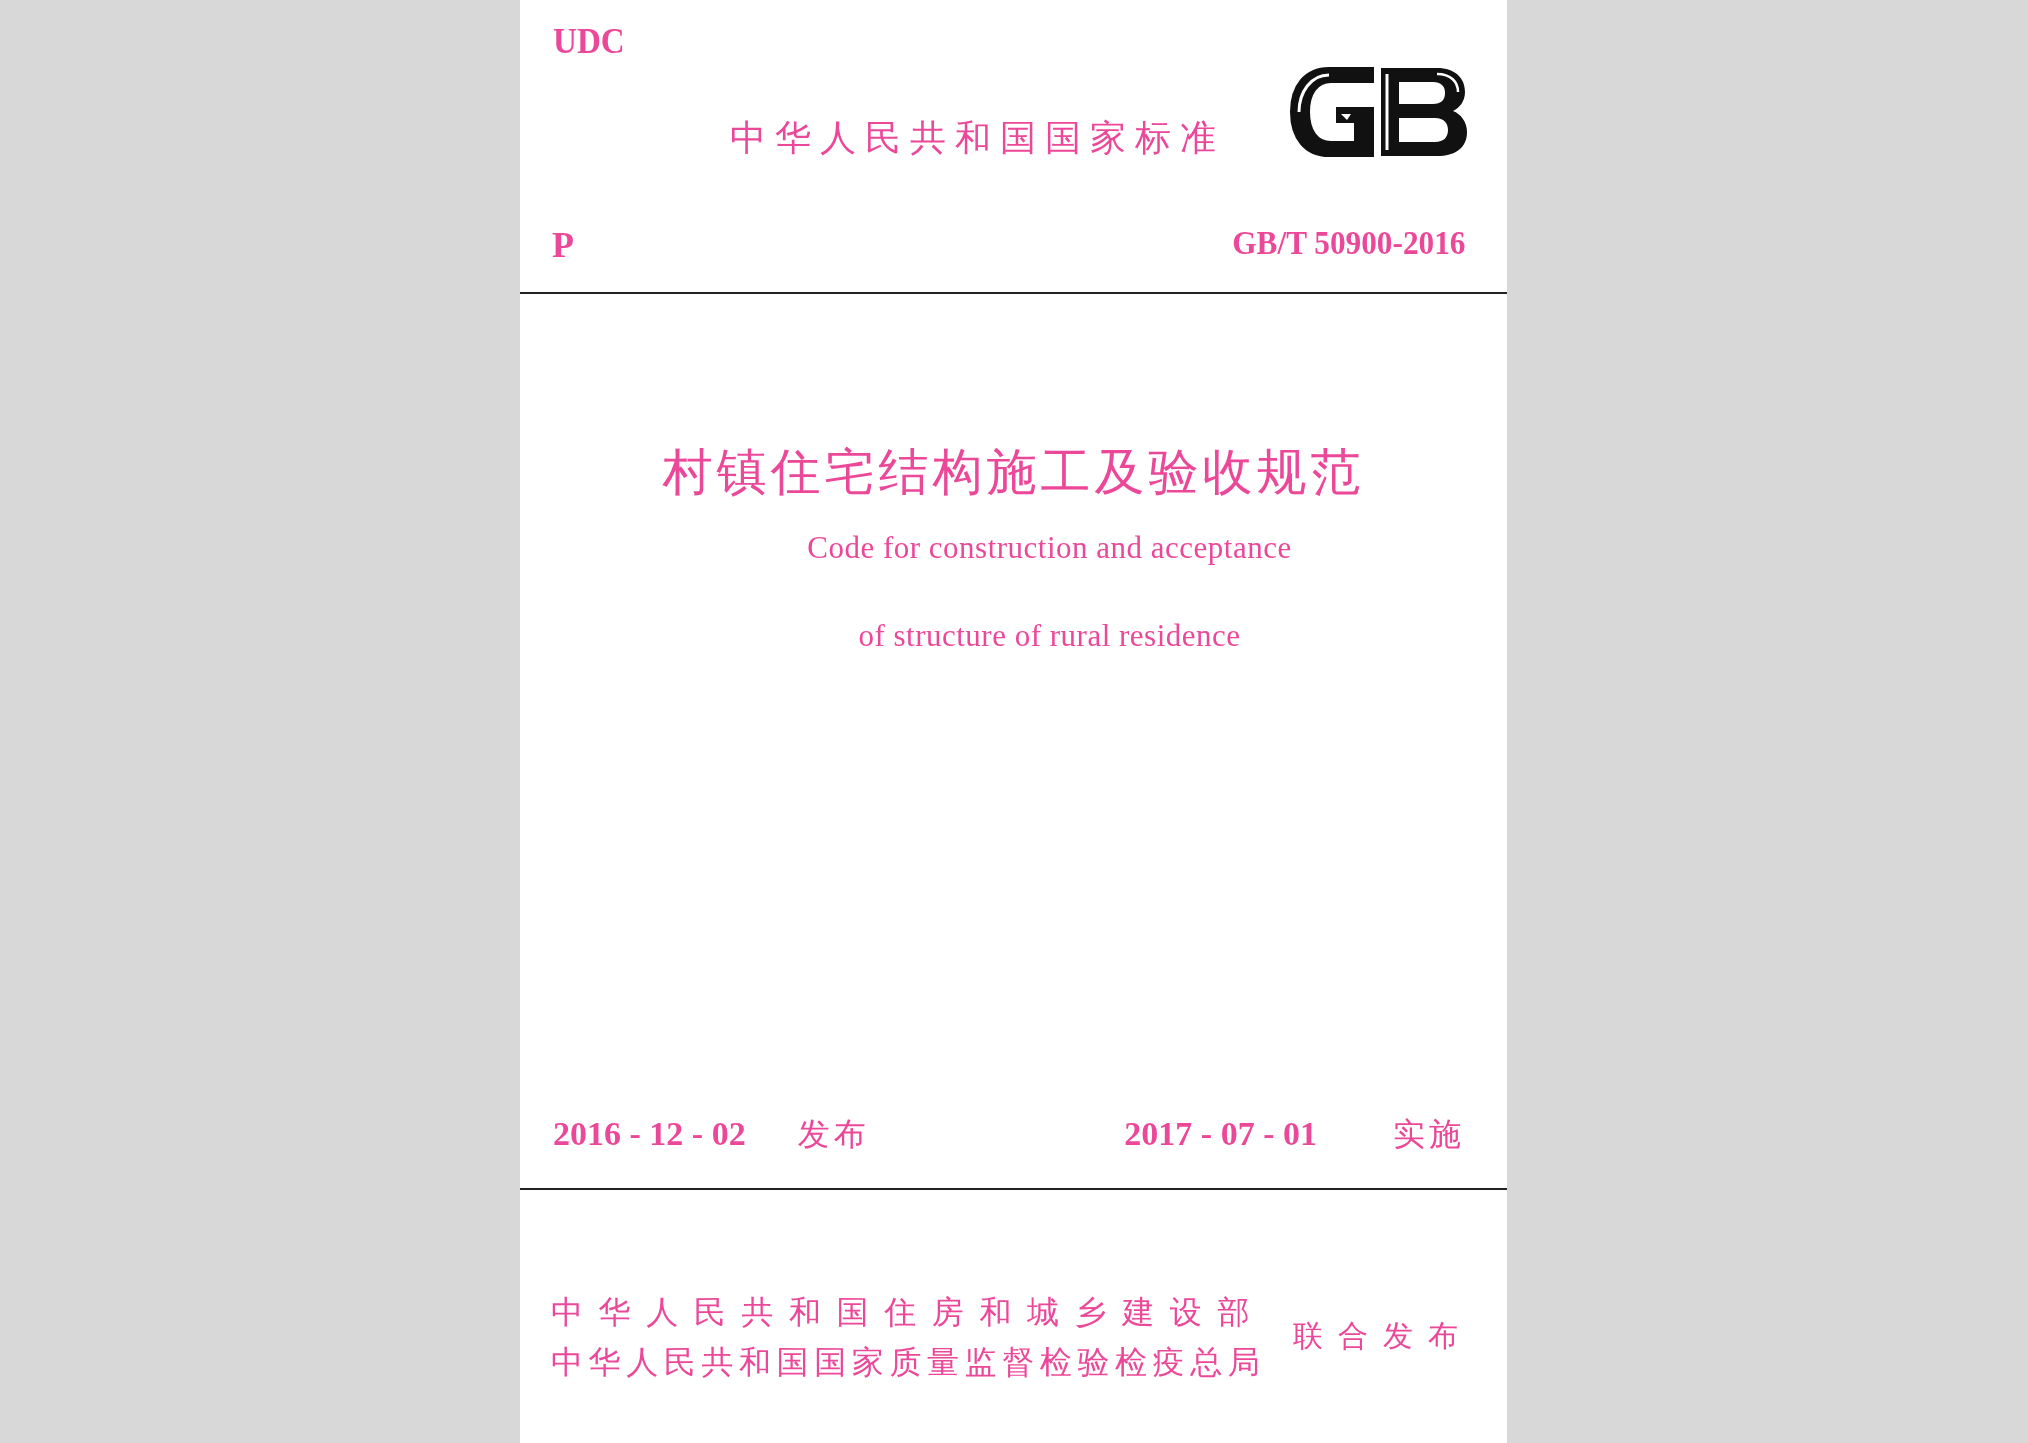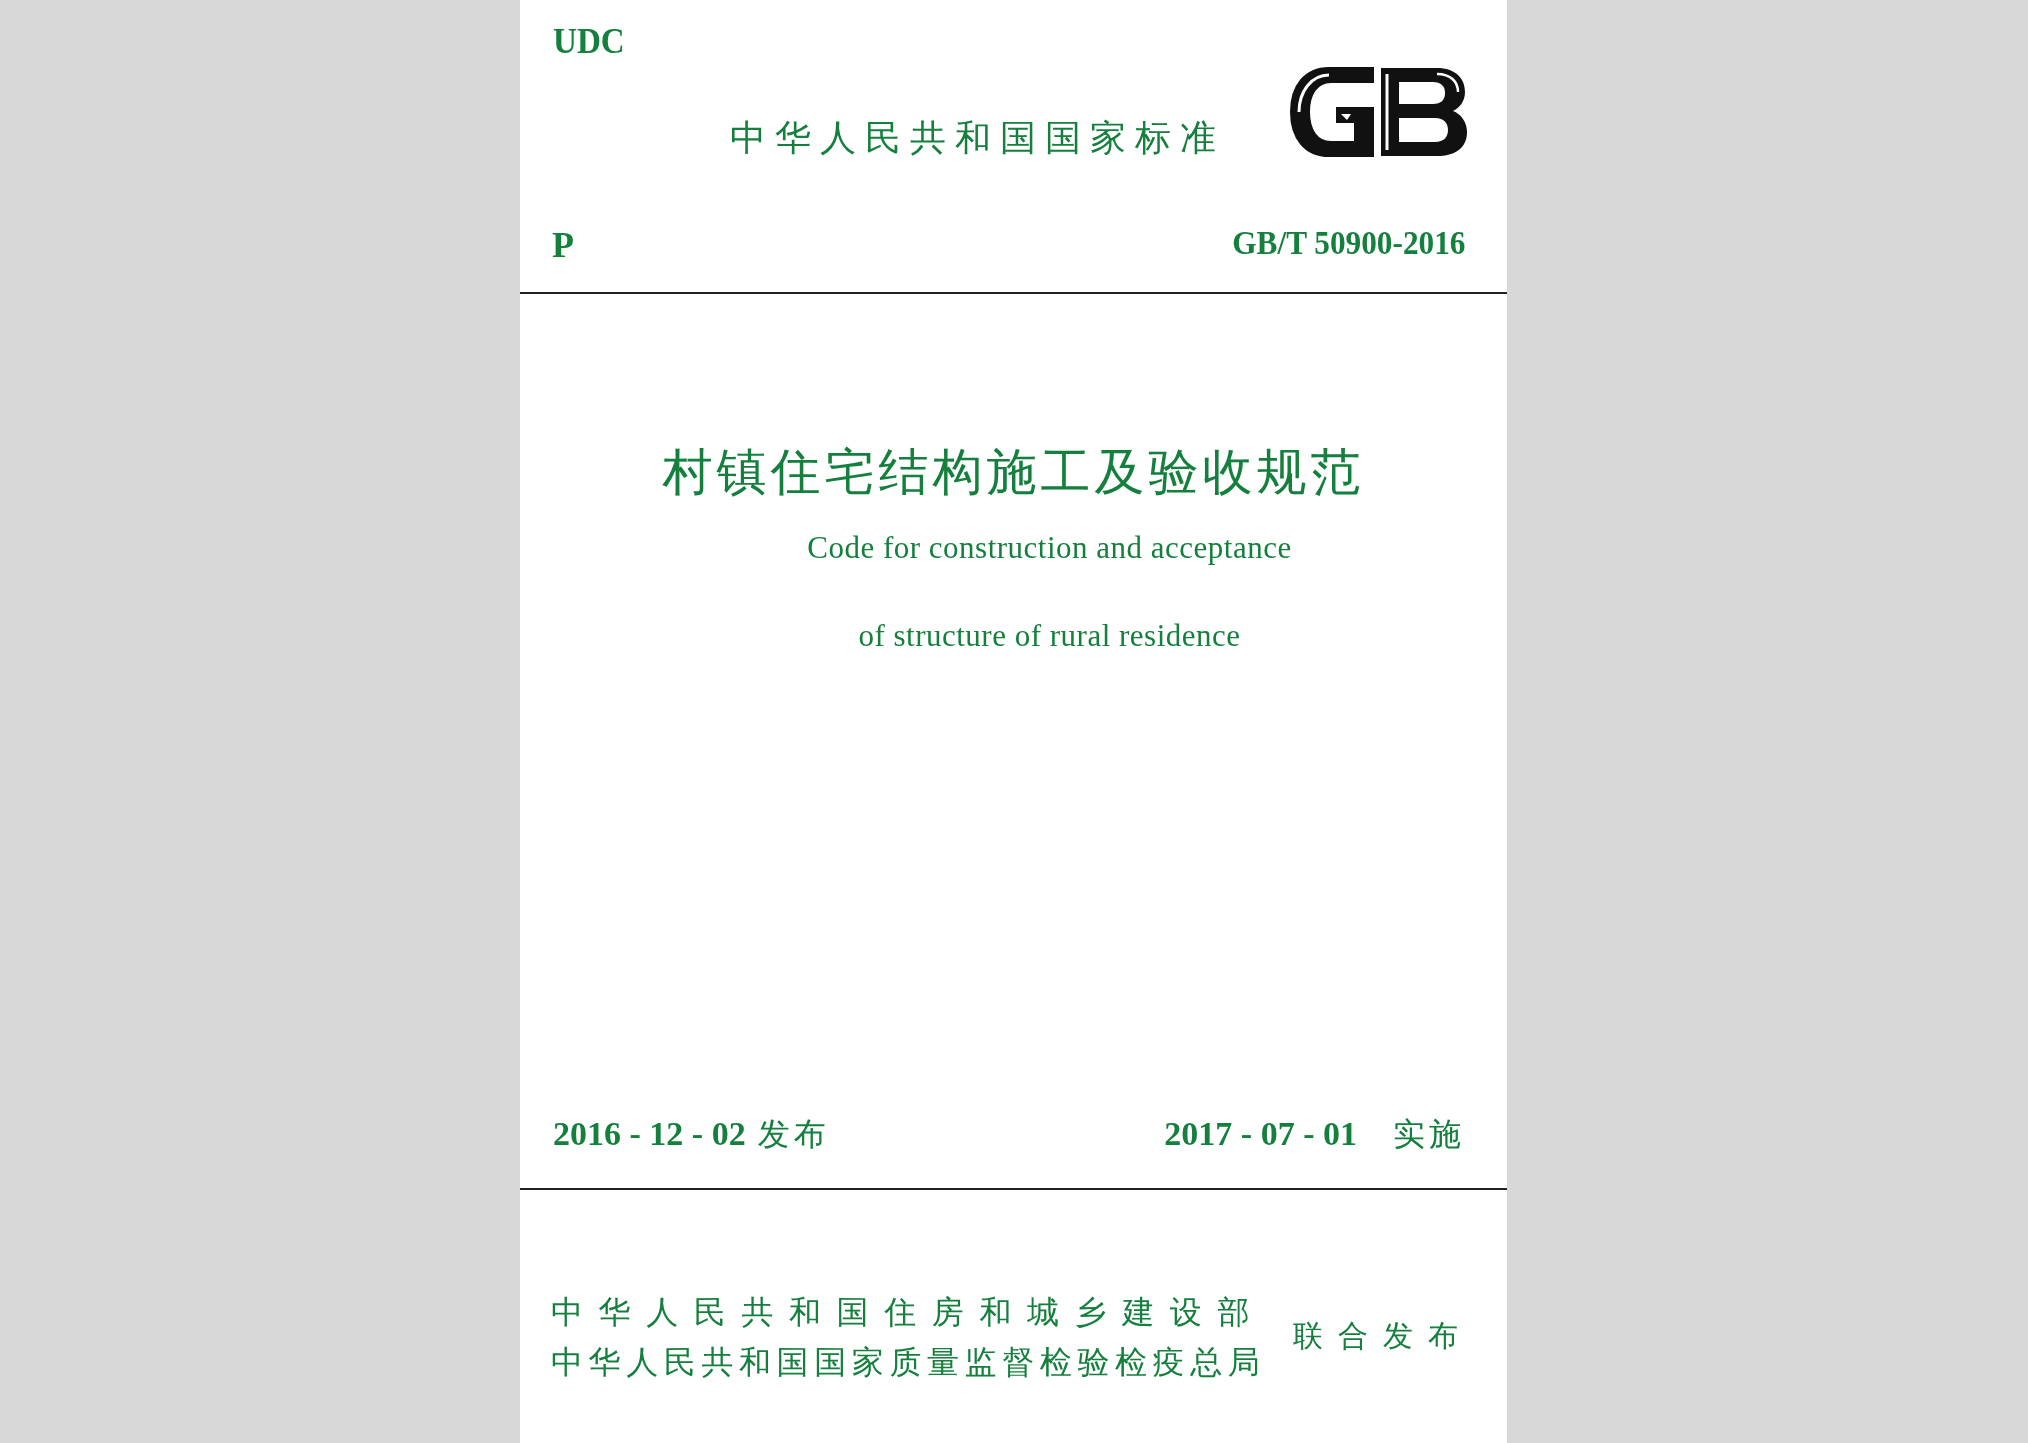--- a/index.html
+++ b/index.html
@@ -13,21 +13,21 @@
       position: relative;
       overflow: hidden;
     }
     .page {
       position: absolute;
       left: 520px;
       top: 0;
       width: 987px;
       height: 1443px;
       background: #ffffff;
-      color: #15803d;
+      color: #ec4899;
     }
     .abs { position: absolute; white-space: nowrap; }
 
     .serif-bold {
       font-family: "Liberation Serif", "DejaVu Serif", serif;
       font-weight: bold;
     }
     .serif {
       font-family: "Liberation Serif", "DejaVu Serif", serif;
     }
@@ -92,20 +92,21 @@
     .title-en-1 { top: 528px; }
     .title-en-2 { top: 616px; }
 
     
     .date {
       top: 1112px;
       font-size: 34px;
       line-height: 44px;
       display: flex;
       align-items: center;
+      gap: 40px;
     }
     .date-issue { left: 33px; }
     .date-impl { right: 42px; }
     .date .num {
       font-family: "Liberation Serif", "DejaVu Serif", serif;
       font-weight: bold;
       letter-spacing: 0px;
     }
     .date .lbl {
       font-family: "DejaVu Sans", "Liberation Sans", sans-serif;

